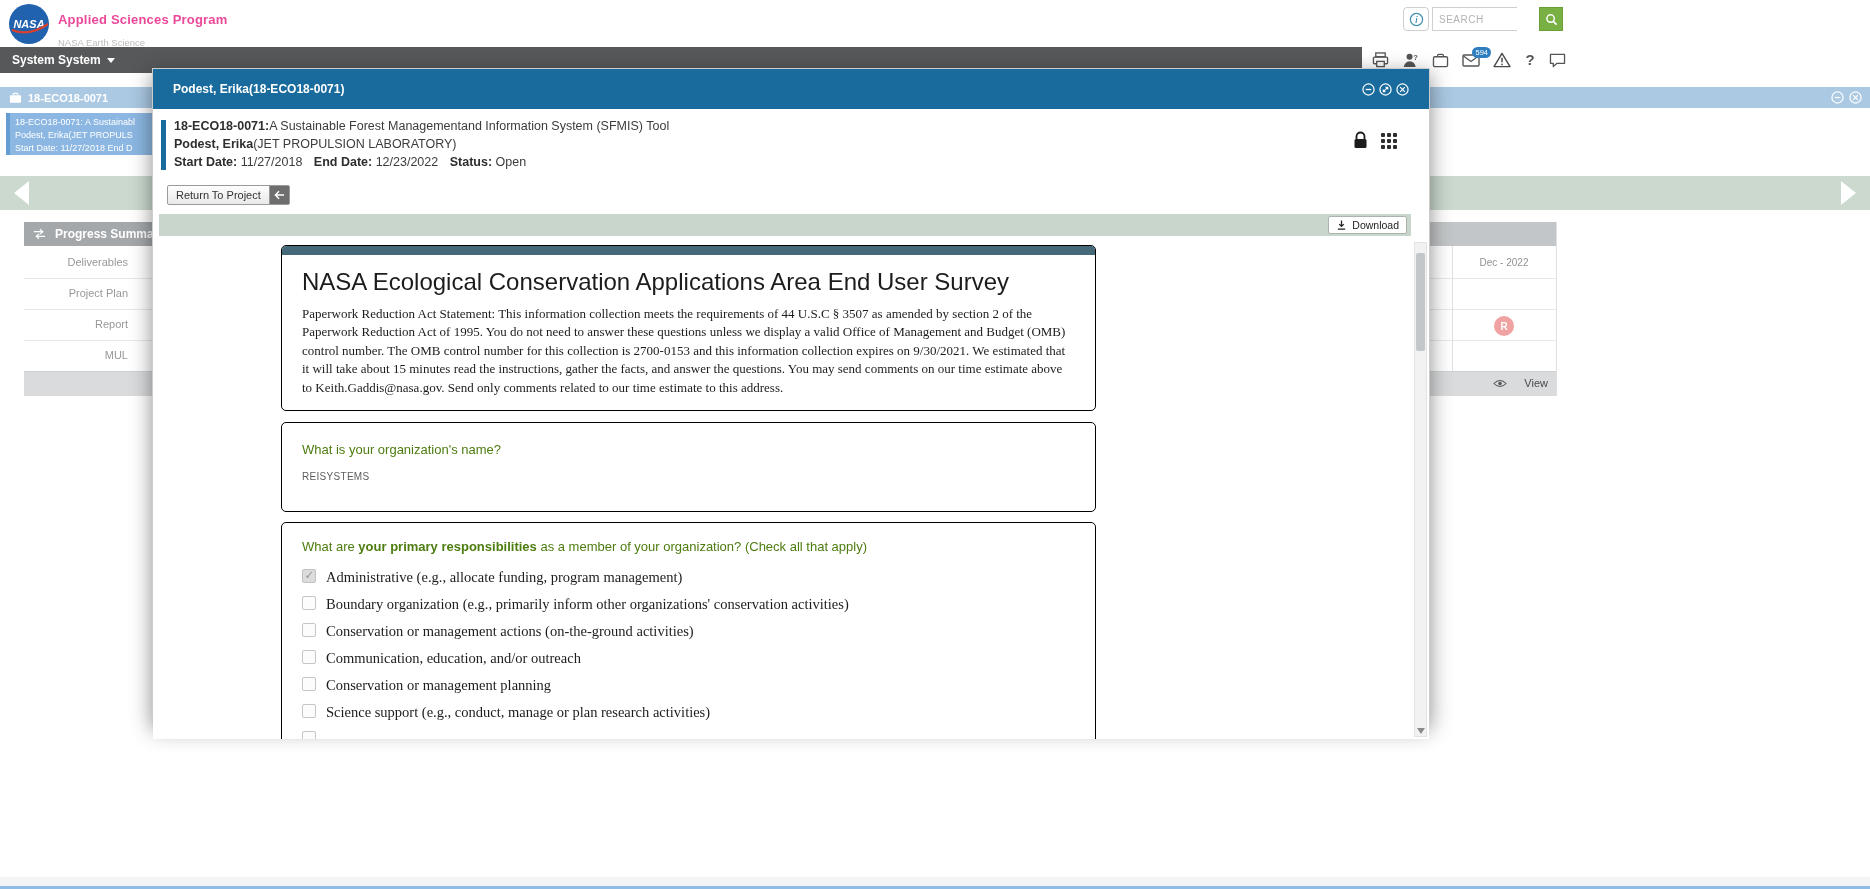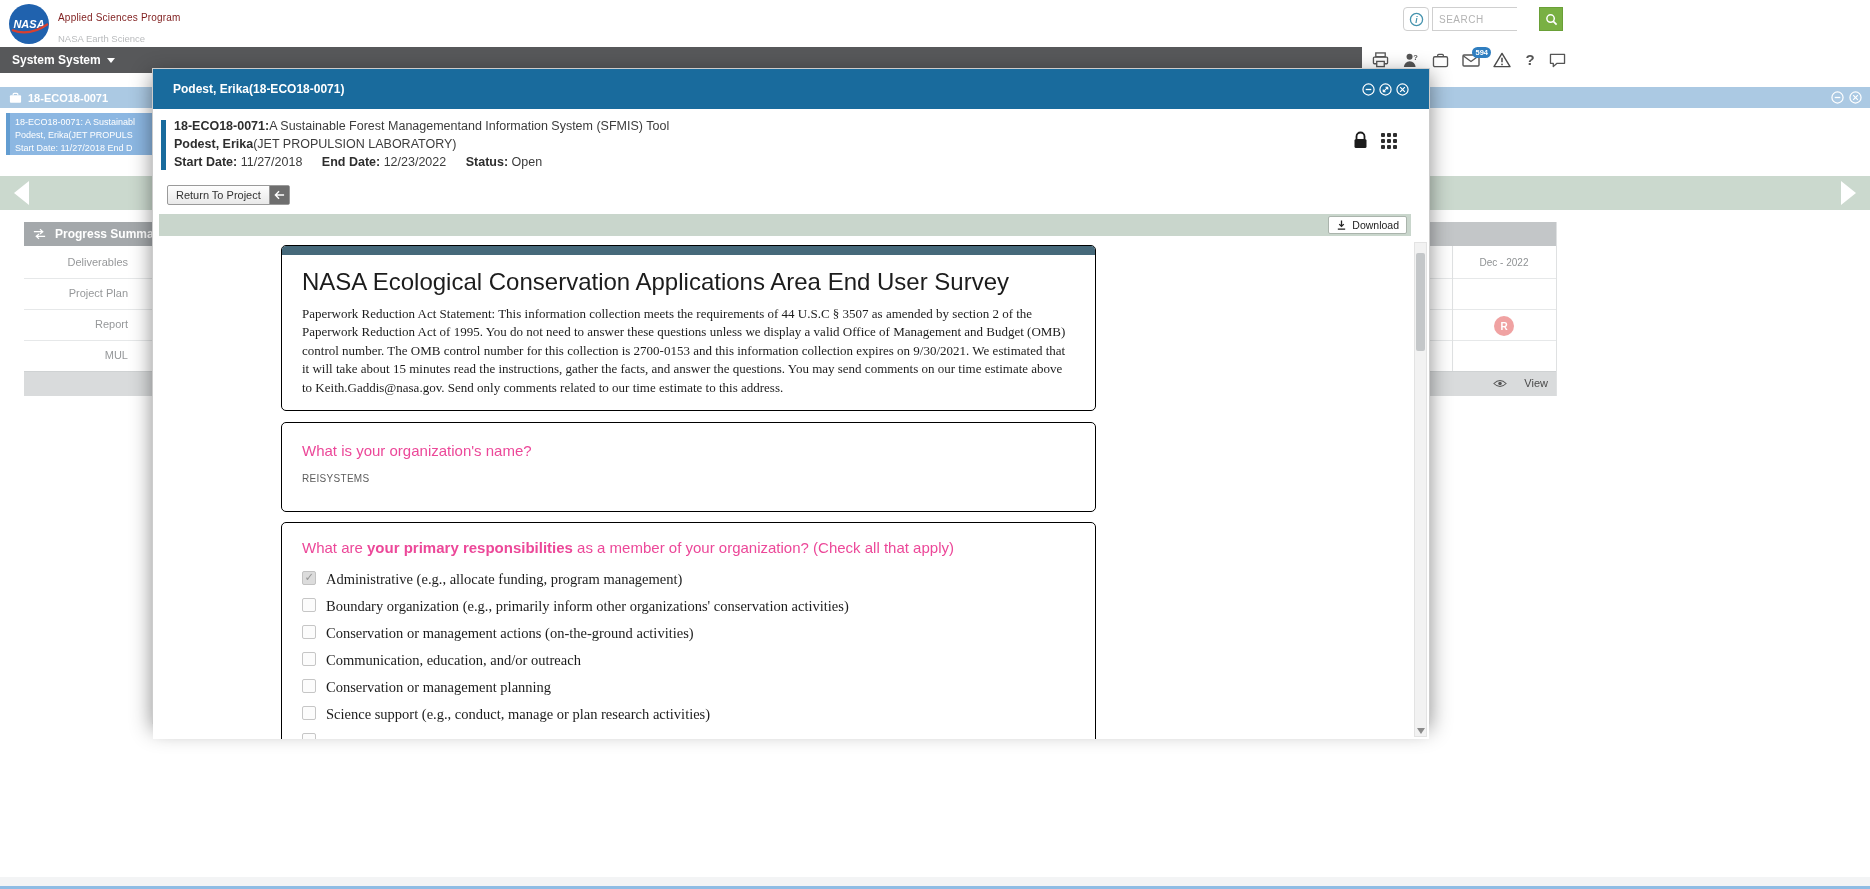--- a/index.html
+++ b/index.html
@@ -3,34 +3,34 @@
 <meta charset="utf-8">
 <style>
 *{margin:0;padding:0;box-sizing:border-box}
 body{font-family:"Liberation Sans",sans-serif;background:#e9e9e9}
 .screen{position:relative;width:1870px;height:889px;background:#fff;overflow:hidden}
 
 
 .header{position:absolute;top:0;left:0;width:100%;height:47px;background:#fff}
 .logo{position:absolute;left:8px;top:3px}
 .brand{position:absolute;left:58px;top:12px}
-.brand-title{font-size:10px;font-weight:normal;color:#7f1d1d;letter-spacing:.2px}
+.brand-title{font-size:13px;font-weight:bold;color:#ec4899;letter-spacing:.2px}
 .brand-sub{font-size:9.5px;color:#b9bbbd;margin-top:10px}
 .info-btn{position:absolute;left:1403px;top:7px;width:26px;height:24px;border:1px solid #cfcfcf;border-radius:4px;background:#fff;display:flex;align-items:center;justify-content:center;cursor:pointer}
 .search-input{position:absolute;left:1432px;top:7px;width:85px;height:24px;border:1px solid #cfcfcf;border-right:none;padding:0 6px;font-size:10px;color:#555;letter-spacing:.5px;outline:none;font-family:inherit}
 .search-input::placeholder{color:#b3b3b3}
 .search-btn{position:absolute;left:1539px;top:7px;width:24px;height:24px;background:#79b043;border:1px solid #6aa037;display:flex;align-items:center;justify-content:center;cursor:pointer}
 
 
 .navbar{position:absolute;top:47px;left:0;width:100%;height:26px;background:#57585a}
 .nav-menu{position:absolute;left:12px;top:0;height:26px;display:flex;align-items:center;gap:6px;color:#fff;font-size:12px;font-weight:bold;cursor:pointer}
 .caret{width:0;height:0;border-left:4px solid transparent;border-right:4px solid transparent;border-top:5px solid #fff}
 .nav-icons{position:absolute;left:1362px;top:0;right:0;height:26px;background:#fff;display:flex;align-items:center;gap:13px;padding-left:10px}
 .nav-ic{position:relative;display:flex;align-items:center;cursor:pointer}
-.mail-badge{position:absolute;top:-7px;right:-11px;background:#2f7ec0;color:#fff;font-size:7.5px;font-weight:bold;padding:1px 3px;border-radius:7px;line-height:1.2}
+.mail-badge{position:absolute;top:-7px;right:-11px;background:#2f7ec0;color:#fff;font-size:7.5px;font-weight:normal;padding:1px 3px;border-radius:7px;line-height:1.2}
 
 
 .tabbar{position:absolute;top:87px;left:0;width:100%;height:21px;background:#abc9e3}
 .tab-label{position:absolute;left:9px;top:0;height:21px;display:flex;align-items:center;gap:6px;color:#fff;font-size:11px;font-weight:bold;cursor:pointer}
 .tab-controls{position:absolute;right:8px;top:4px;display:flex;gap:5px}
 .tb-ic{display:flex;cursor:pointer}
 
 .sel-item{position:absolute;left:6px;top:113px;width:174px;height:42px;background:#8cb7e2;border-left:4px solid #639dd1;color:#fff;font-size:9px;line-height:1.45;padding:3px 0 0 5px;overflow:hidden;cursor:pointer}
 .sel-item div{white-space:nowrap;overflow:hidden}
 
@@ -53,39 +53,39 @@
 
 
 .modal{position:absolute;left:152px;top:68px;width:1278px;height:656px;background:#fff;z-index:20;box-shadow:0 6px 20px rgba(0,0,0,.45);border:1px solid rgba(0,0,0,.2)}
 .modal-titlebar{height:40px;background:#196b9d;display:flex;align-items:center;padding:0 20px}
 .modal-title{color:#fff;font-size:12px;font-weight:bold}
 .tb-controls{margin-left:auto;display:flex;gap:4px}
 .modal-body{position:relative;height:630px;background:#fff;overflow:hidden}
 .proj-accent{position:absolute;left:8px;top:11px;width:5px;height:50px;background:#196b9d}
 .proj-info{position:absolute;left:21px;top:9px;font-size:12.5px;color:#3c3c3c;line-height:1.42}
 .proj-info b{color:#2e2e2e}
-.gap{margin-left:16px}
+.gap{margin-left:8px}
 .proj-icons{position:absolute;top:22px;right:32px;display:flex;align-items:center;gap:13px}
 .picon{cursor:pointer;display:flex}
 .grid9{display:grid;grid-template-columns:repeat(3,4px);grid-template-rows:repeat(3,4px);gap:2px}
 .grid9 span{background:#2e2e2e;border-radius:1px}
 .return-btn{position:absolute;left:14px;top:76px;display:flex;align-items:stretch;background:linear-gradient(#fefefe,#e9e9e9);border:1px solid #9a9a9a;border-radius:2px;padding:0;cursor:pointer;font-family:inherit}
 .rb-label{font-size:11px;color:#333;padding:3px 8px;display:flex;align-items:center}
 .rb-arrow{width:20px;background:#6e6e6e;display:flex;align-items:center;justify-content:center;border-left:1px solid #9a9a9a}
 .dl-bar{position:absolute;left:6px;top:105px;width:1252px;height:22px;background:#c9d6cc}
 .dl-chip{position:absolute;right:4px;top:2px;height:18px;display:flex;align-items:center;gap:5px;background:#fff;border:1px solid #aab4ac;border-radius:2px;padding:0 7px;font-size:10.5px;color:#222;cursor:pointer}
 .doc{position:absolute;left:128px;top:136px;width:815px}
 .qcard{background:#fff;border:1px solid #000000;border-radius:5px}
 .card1{margin-bottom:11px;overflow:hidden}
 .doc-strip{height:9px;background:#46697a}
 .card1-inner{padding:6px 20px 13px}
 .survey-title{font-size:24px;color:#1c1c1c;margin:7px 0 9px;font-weight:400}
 .survey-intro{font-family:"Liberation Serif",serif;font-size:13px;line-height:1.42;color:#1c1c1c}
 .card2{margin-bottom:10px;padding:19px 20px;height:90px}
-.q-text{font-size:15px;color:#ec4899}
+.q-text{font-size:13px;color:#4d7c0f}
 .q1-answer{margin-top:14px;font-size:10px;color:#5d5d5d;letter-spacing:.3px}
 .card3{padding:16px 20px 20px;min-height:250px}
 .opts{margin-top:15px}
 .opt-row{display:flex;align-items:flex-start;height:27px}
 .cb{width:14px;height:14px;border:1px solid #c6c6c6;border-radius:2px;background:#fcfcfc;flex:0 0 14px;position:relative;cursor:pointer}
 .cb.checked{background:#dcdcdc;border-color:#c2c2c2}
 .cb.checked::after{content:"✓";position:absolute;left:1.5px;top:-2px;font-size:11.5px;color:#989898}
 .opt-label{margin-left:10px;font-family:"Liberation Serif",serif;font-size:14.5px;color:#1c1c1c}
 .mscroll{position:absolute;top:133px;right:2px;width:13px;height:495px;background:#f2f2f2;border:1px solid #e3e3e3}
 .mthumb{position:absolute;top:10px;left:1px;width:9px;height:98px;background:#c4c7c9;border-radius:2px;cursor:grab}

